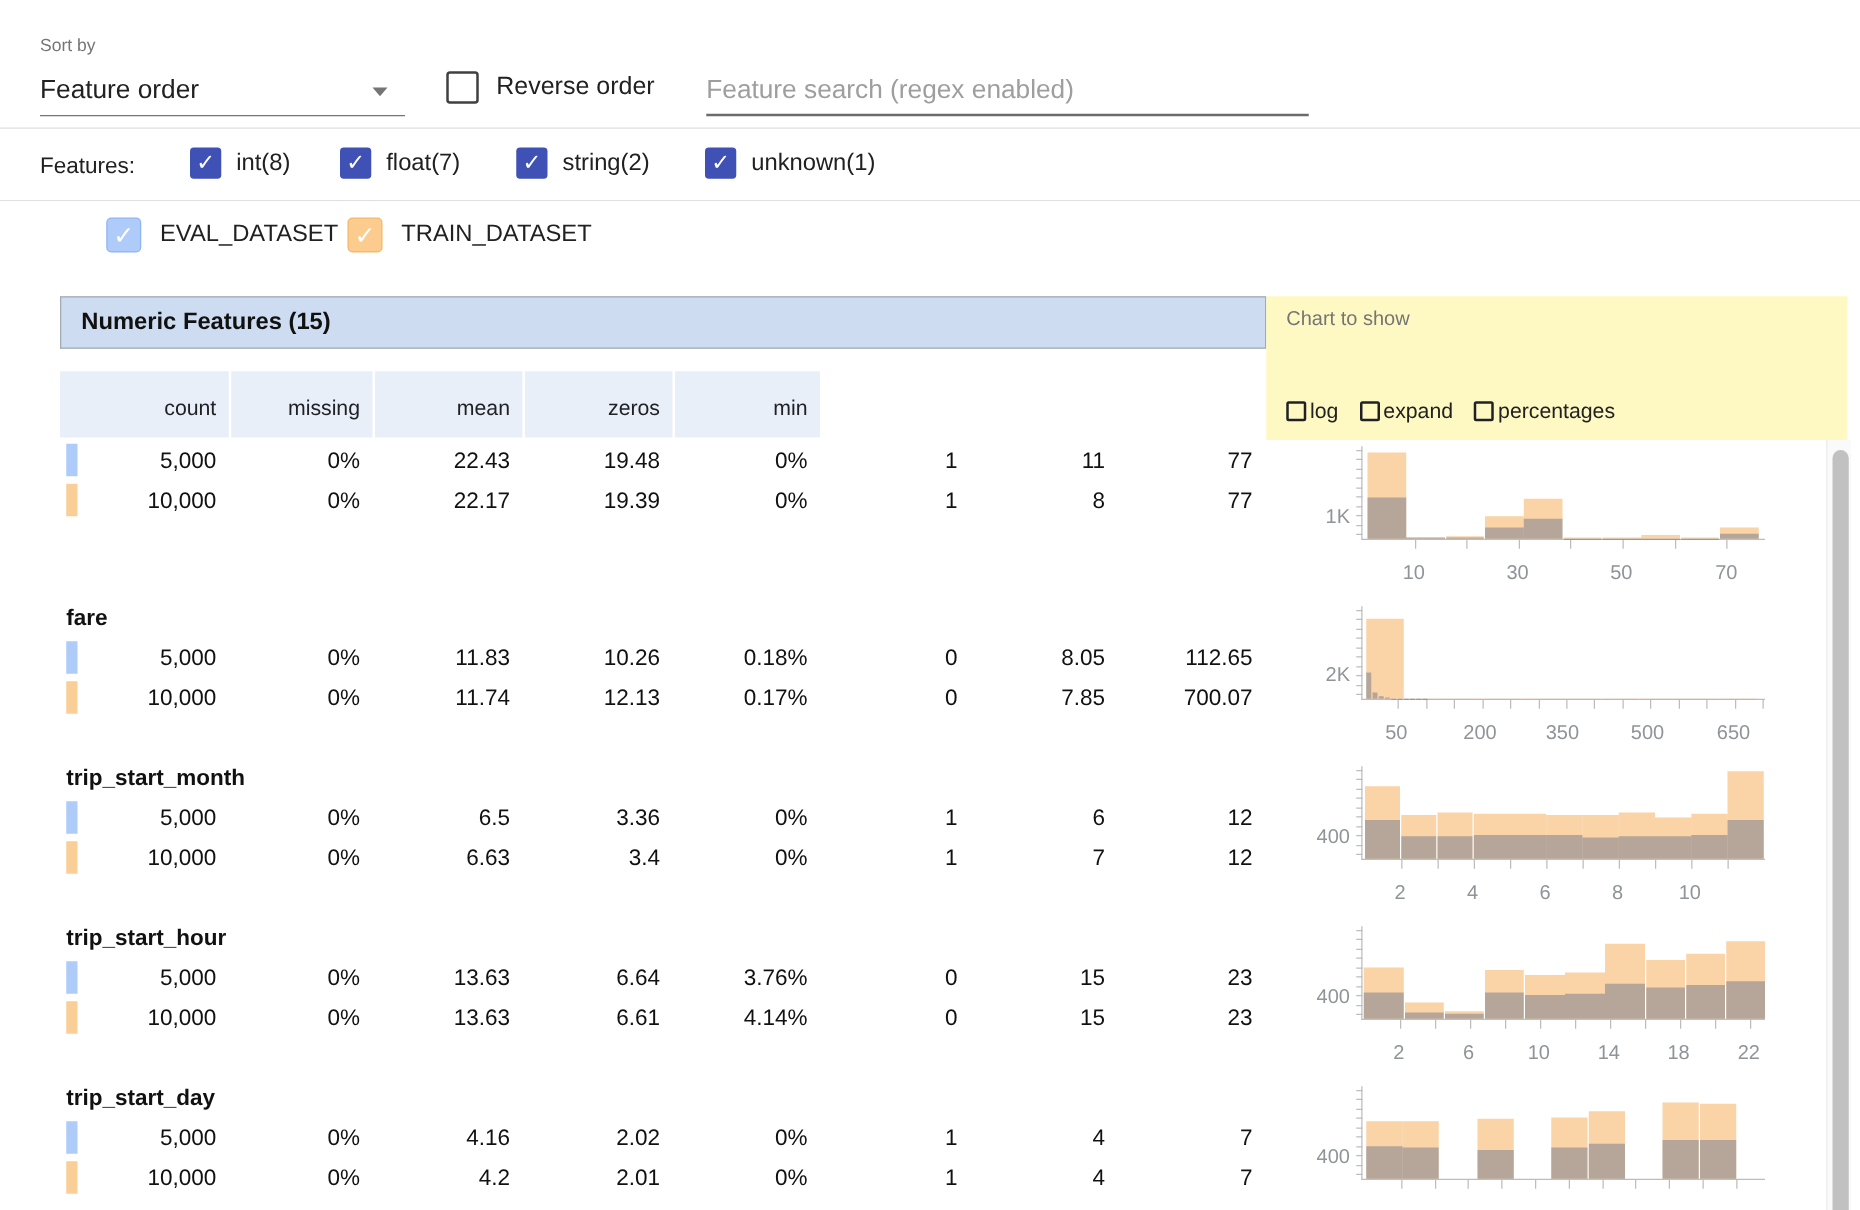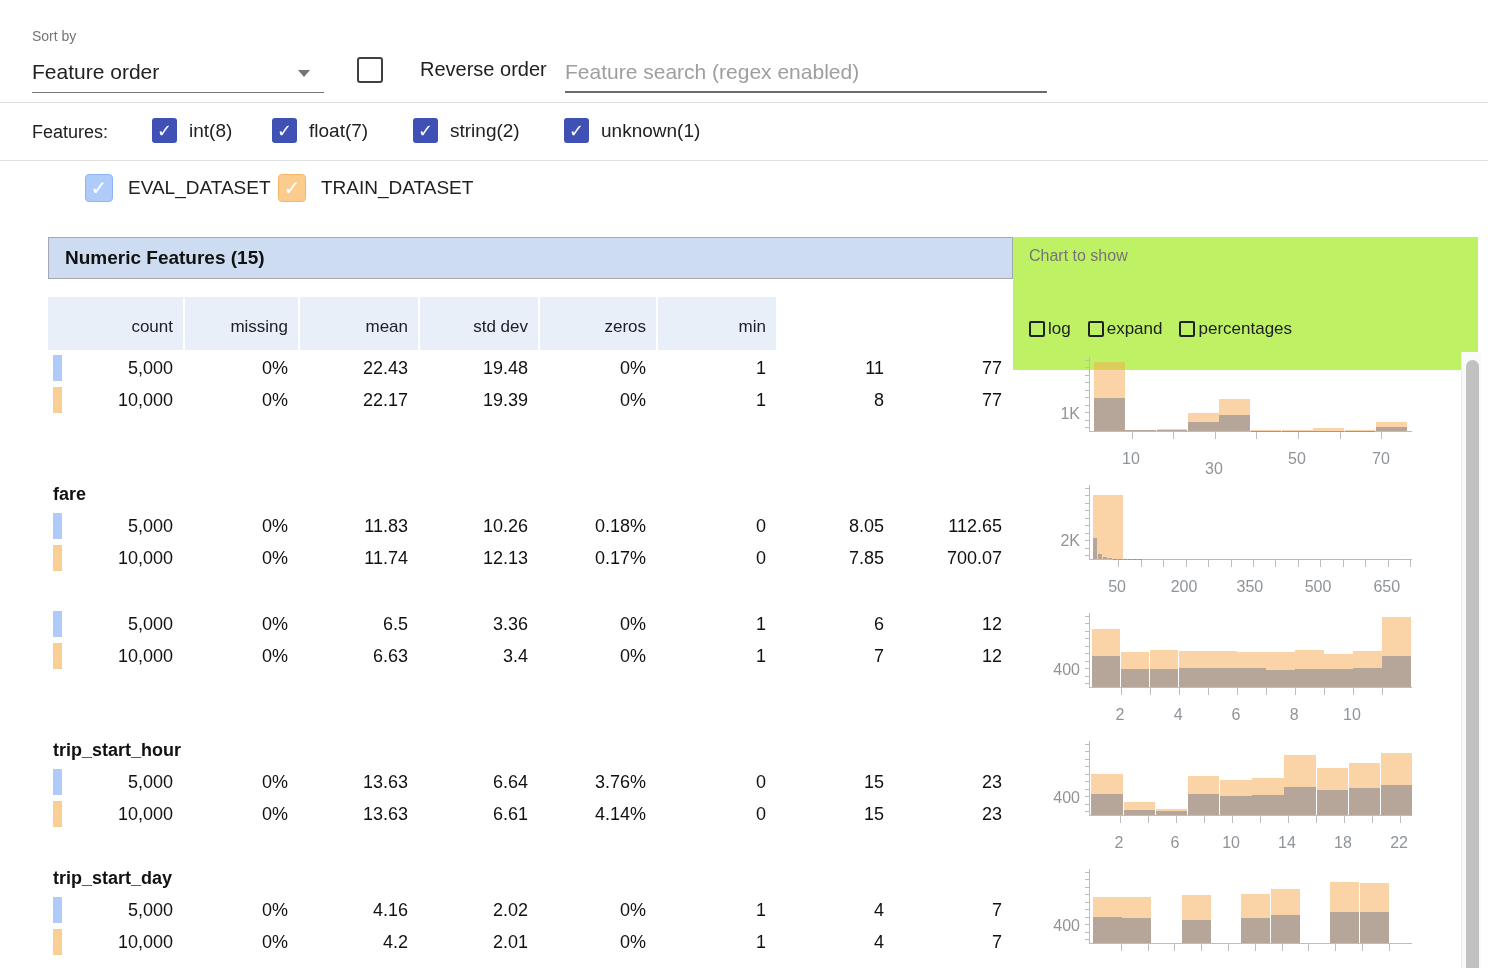--- a/index.html
+++ b/index.html
@@ -8,21 +8,21 @@
 
   
   .toolbar { position:absolute; left:0; top:0; width:1488px; height:103px; background:#fff; border-bottom:1px solid #e0e0e0; }
   .sortby-label { position:absolute; left:32px; top:28px; font-size:14px; color:#757575; }
   .sort-select { position:absolute; left:32px; top:55px; width:292px; height:38px; border-bottom:1px solid #757575; cursor:pointer; }
   .sort-select .val { font-size:21px; color:#212121; line-height:34px; }
   .dd-arrow { position:absolute; width:0; height:0; border-left:6px solid transparent; border-right:6px solid transparent; border-top:7px solid #757575; }
   .sort-select .dd-arrow { right:14px; top:15px; }
   .cb-outline { width:26px; height:26px; border:2px solid #404040; border-radius:3px; background:#fff; cursor:pointer; }
   .reverse-box { position:absolute; left:357px; top:57px; }
-  .reverse-label { position:absolute; left:420px; top:58px; font-size:20px; color:#212121; }
+  .reverse-label { position:absolute; left:397px; top:58px; font-size:20px; color:#212121; }
   .search-field { position:absolute; left:565px; top:55px; width:482px; height:38px; border-bottom:2px solid #6b6b6b; }
   .search-field .ph { font-size:21px; color:#9e9e9e; line-height:34px;text-align:center; }
 
   
   .filters { position:absolute; left:0; top:104px; width:1488px; height:57px; border-bottom:1px solid #e0e0e0; background:#fff; }
   .filters-label { position:absolute; left:32px; top:18px; font-size:18px; color:#212121; }
   .ftype { position:absolute; top:14px; display:flex; align-items:center; cursor:pointer; }
   .cb-indigo { width:25px; height:25px; background:#3f51b5; border-radius:3px; color:#fff; font-size:18px; font-weight:bold; display:flex; align-items:center; justify-content:center; }
   .ftype .lbl { margin-left:12px; font-size:19px; color:#212121; }
 
@@ -39,21 +39,21 @@
   .col-headers { position:absolute; left:48px; top:281px; width:965px; height:69px; background:#fff; }
   .hcell { background:#e9eff9; display:flex; align-items:flex-end; justify-content:flex-end; padding:0 10px 13px 0; font-size:17px; color:#202124;margin-top:16px; }
   .rows { position:absolute; left:48px; top:352px; width:965px; }
   .feature-block { height:128px; position:relative; }
   .fname { height:30px; padding-top:4px; padding-left:5px; font-size:18px; font-weight:bold; color:#111; }
   .drow { height:32px; position:relative; align-items:center; }
   .drow .swatch { position:absolute; left:5px; top:3px; width:9px; height:26px; }
   .vcell { text-align:right; padding-right:10px; font-size:18px; color:#111; }
 
   
-  .chart-panel { position:absolute; left:1013px; top:237px; width:465px; height:133px; background:#bef264; }
+  .chart-panel { position:absolute; left:1013px; top:237px; width:465px; height:115px; background:#fef9c3; }
   .cts-label { position:absolute; left:16px; top:10px; font-size:16px; color:#757575; }
   .cts-select { position:absolute; left:16px; top:36px; width:240px; height:36px; border-bottom:1px solid #757575; cursor:pointer; }
   .cts-select .val { font-size:21px; color:#212121; line-height:32px; }
   .cts-select .dd-arrow { right:16px; top:14px; }
   .chart-opts { position:absolute; left:16px; top:82px; display:flex; align-items:center; }
   .opt { display:flex; align-items:center; margin-right:17px; cursor:pointer; }
   .opt .box { width:16px; height:16px; border:2px solid #202124; border-radius:2px; background:transparent; }
   .opt .lbl { margin-left:3px; font-size:17px; color:#212121; }
 
   
@@ -123,21 +123,20 @@
     </div>
 </div>
 
 <div class="title-bar">
   <span class="t">Numeric Features (15)</span>
 </div>
 <div class="col-headers grid8" id="colheaders">
     <div class="hcell">count</div>
     <div class="hcell">missing</div>
     <div class="hcell">mean</div>
-    <div class="hcell">std dev</div>
     <div class="hcell">zeros</div>
     <div class="hcell">min</div>
   </div>
 <div class="rows" id="rows">
     <div class="feature-block">
       <div class="drow grid8">
         <span class="swatch" style="background: rgb(174, 203, 250);"></span>
         <div class="vcell">5,000</div>
         <div class="vcell">0%</div>
         <div class="vcell">22.43</div>
@@ -178,20 +177,21 @@
         <div class="vcell">0%</div>
         <div class="vcell">11.74</div>
         <div class="vcell">12.13</div>
         <div class="vcell">0.17%</div>
         <div class="vcell">0</div>
         <div class="vcell">7.85</div>
         <div class="vcell">700.07</div>
       </div>
     </div>
     <div class="feature-block">
+      <div class="fname">trip_start_month</div>
       <div class="drow grid8">
         <span class="swatch" style="background: rgb(174, 203, 250);"></span>
         <div class="vcell">5,000</div>
         <div class="vcell">0%</div>
         <div class="vcell">6.5</div>
         <div class="vcell">3.36</div>
         <div class="vcell">0%</div>
         <div class="vcell">1</div>
         <div class="vcell">6</div>
         <div class="vcell">12</div>
@@ -314,21 +314,21 @@
         <div class="bar eval" style="left: 285.9px; width: 30.8px; height: 4.5px;"></div>
         <div class="xtick" style="left: 42px; bottom: -8px;"></div>
         <div class="xtick" style="left: 83.3px; bottom: -8px;"></div>
         <div class="xtick" style="left: 125px; bottom: -8px;"></div>
         <div class="xtick" style="left: 166.3px; bottom: -8px;"></div>
         <div class="xtick" style="left: 208px; bottom: -8px;"></div>
         <div class="xtick" style="left: 249.7px; bottom: -8px;"></div>
         <div class="xtick" style="left: 291px; bottom: -8px;"></div>
       </div>
       <div class="xlab" style="left: 101px; top: 98px;">10</div>
-      <div class="xlab" style="left: 184px; top: 108px;">30</div>
+      <div class="xlab" style="left: 184px; top: 98px;">30</div>
       <div class="xlab" style="left: 267px; top: 98px;">50</div>
       <div class="xlab" style="left: 351px; top: 98px;">70</div>
     </div>
     <div class="chart-block">
       <div class="ylab" style="top: 52.25px;">2K</div>
       <div class="plot">
         <div class="ytick" style="left: -5px; bottom: 3px;"></div>
         <div class="ytick" style="left: -5px; bottom: 10.5px;"></div>
         <div class="ytick" style="left: -5px; bottom: 18px;"></div>
         <div class="ytick" style="left: -5px; bottom: 25.5px;"></div>

